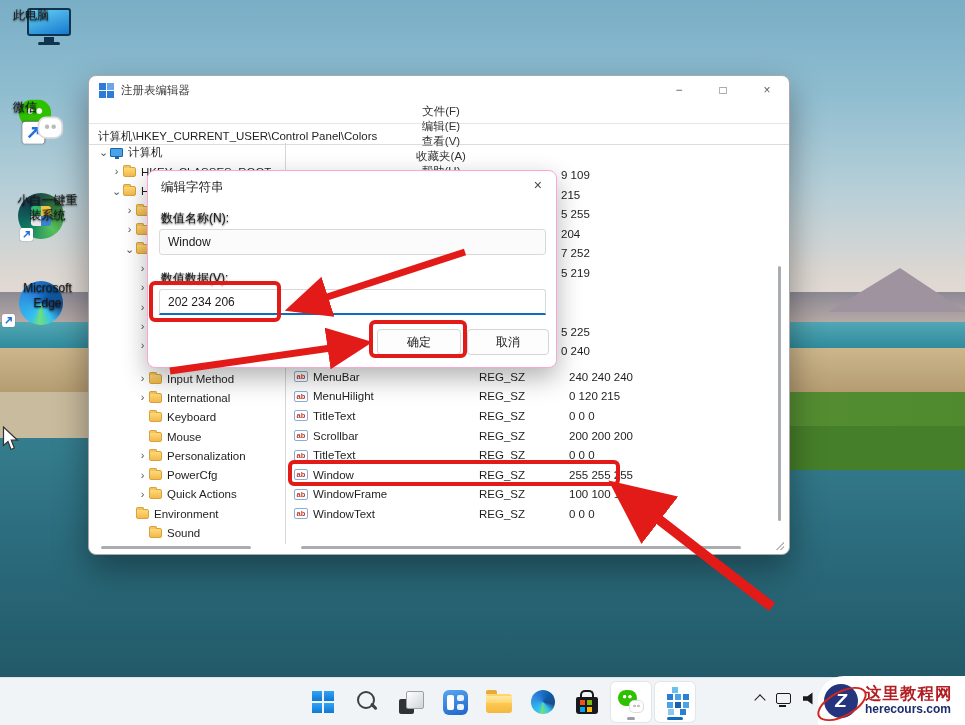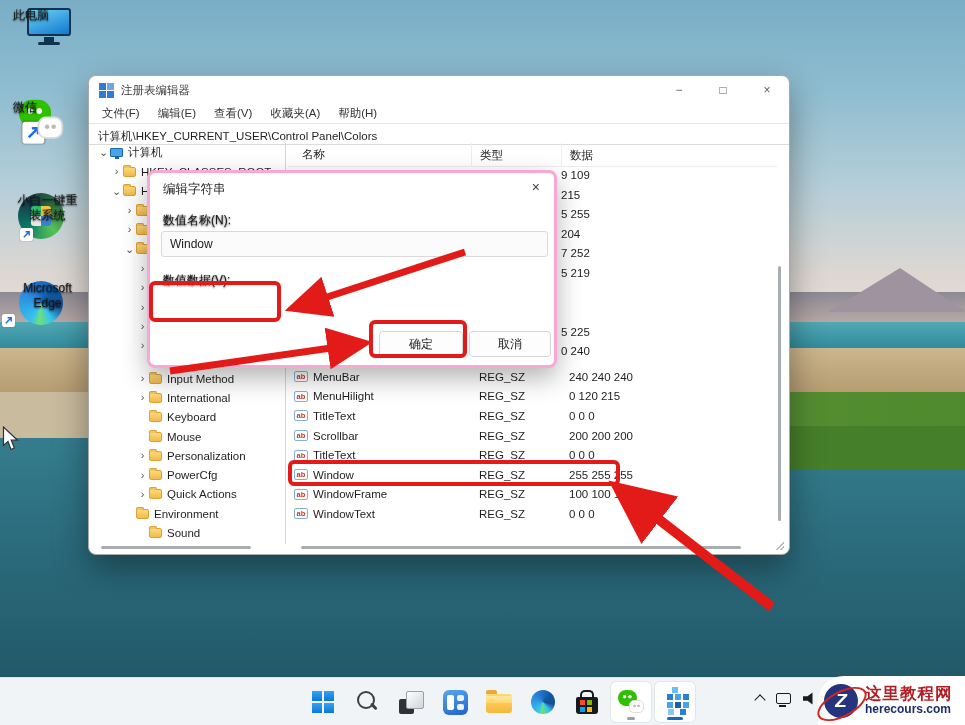--- a/index.html
+++ b/index.html
@@ -40,21 +40,21 @@
   
   #regwin{position:absolute;left:88px;top:75px;width:702px;height:480px;background:#fff;
     border:1px solid #a9a9a9;border-radius:8px;box-shadow:0 14px 34px rgba(0,0,0,.38);z-index:10;}
   .titlebar{height:28px;display:flex;align-items:center;padding-left:10px;}
   .appicon{width:15px;height:15px;display:grid;grid-template:repeat(2,1fr)/repeat(2,1fr);gap:1px;margin-right:7px;}
   .appicon i{background:#2f7cd6;}
   .appicon i:nth-child(2){background:#6aa7e8;}
   .wtitle{font-size:11.5px;color:#3b3b3b;}
   .wctrls{margin-left:auto;display:flex;height:100%;}
   .wctrl{width:44px;display:flex;align-items:center;justify-content:center;font-size:12px;color:#5f5f5f;}
-  .menubar{height:20px;display:flex;align-items:center;padding-left:4px;border-bottom:1px solid #e6e6e6;}
+  .menubar{height:20px;display:flex;align-items:center;padding-left:4px;border-bottom:1px solid #e6e6e6;flex-direction:column;}
   .menu-item{font-size:11.5px;color:#333;padding:0 9px;}
   .addrbar{height:21px;display:flex;align-items:flex-end;padding:0 9px;border-bottom:1px solid #dcdcdc;font-size:11.5px;color:#1f1f1f;}
   .splitter{position:absolute;left:196px;top:67px;bottom:10px;width:1px;background:#d6d6d6;}
 
   
   .treegrp{position:absolute;left:2px;width:193px;overflow:hidden;}
   #treeTop{top:67px;}
   #treeBottom{top:293px;}
   .trow{height:19.3px;display:flex;align-items:center;}
   .chev{width:13px;font-size:11px;color:#555;text-align:center;flex:none;line-height:1;}
@@ -79,21 +79,21 @@
   .ltype{position:absolute;left:191px;font-size:11.5px;color:#1f1f1f;}
   .ldata{position:absolute;left:281px;font-size:11.5px;color:#1f1f1f;white-space:nowrap;}
   .vthumb{position:absolute;left:689px;top:190px;width:3px;height:255px;background:#a9adb1;border-radius:2px;}
   .hthumb{position:absolute;top:470px;height:3px;background:#a9adb1;border-radius:2px;}
   .ht-tree{left:12px;width:150px;}
   .ht-list{left:212px;width:440px;}
   .grip{position:absolute;right:5px;top:466px;width:8px;height:8px;
     background:linear-gradient(135deg,transparent 50%,#b9b9b9 50%,#b9b9b9 60%,transparent 60%,transparent 75%,#b9b9b9 75%,#b9b9b9 85%,transparent 85%);}
 
   
-  #dlg{position:absolute;left:147px;top:170px;width:410px;height:198px;background:#fff;border:3px solid #f9a8d4;
+  #dlg{position:absolute;left:147px;top:170px;width:410px;height:198px;background:#fff;border:1px solid #f9a8d4;
     border-radius:8px;box-shadow:0 10px 26px rgba(0,0,0,.3);z-index:30;}
   .dtitle{position:absolute;left:13px;top:8px;font-size:12.5px;color:#1a1a1a;}
   .dclose{position:absolute;right:14px;top:6px;font-size:14px;color:#444;}
   .dlabel{position:absolute;left:13px;font-size:12px;color:#1a1a1a;}
   .dl-name{top:40px;}
   .dl-data{top:100px;}
   .dinput{position:absolute;left:11px;width:387px;height:26px;border:1px solid #d9d9d9;border-radius:3px;
     font-size:12px;color:#1a1a1a;display:flex;align-items:center;padding-left:8px;background:#fff;}
   .di-name{top:58px;background:#fbfbfb;}
   .di-data{top:118px;border-bottom:2px solid #0f6cbd;border-radius:3px 3px 0 0;}
@@ -330,25 +330,20 @@
           <span class="tlabel">Environment</span>
         </div>
         <div class="trow" style="padding-left: 45px;">
           <span class="chev"></span>
           <span class="fold"></span>
           <span class="tlabel">Sound</span>
         </div>
       </div>
     <div class="splitter"></div>
 
-    <div class="lheader" id="lheader">
-        <span class="lh lh-name">名称</span>
-        <span class="lh lh-type">类型</span>
-        <span class="lh lh-data">数据</span>
-      </div>
     <div id="frags">
         <span class="frag" style="top: 2px;">9 109</span>
         <span class="frag" style="top: 21.6px;">215</span>
         <span class="frag" style="top: 41.2px;">5 255</span>
         <span class="frag" style="top: 60.8px;">204</span>
         <span class="frag" style="top: 80.4px;">7 252</span>
         <span class="frag" style="top: 100px;">5 219</span>
         <span class="frag" style="top: 158.8px;">5 225</span>
         <span class="frag" style="top: 178.4px;">0 240</span>
       </div>
@@ -408,20 +403,21 @@
     <div class="hthumb ht-list"></div>
     <div class="grip"></div>
   </div>
 
   <div id="dlg">
     <span class="dtitle">编辑字符串</span>
     <span class="dclose">×</span>
     <span class="dlabel dl-name">数值名称(N):</span>
     <div class="dinput di-name">Window</div>
     <span class="dlabel dl-data">数值数据(V):</span>
+    <div class="dinput di-data">202 234 206</div>
     <div class="dbtn db-ok">确定</div>
     <div class="dbtn db-cancel">取消</div>
   </div>
 
   <div class="ann" style="left:149px;top:281px;width:132px;height:41px;"></div>
   <div class="ann" style="left:369px;top:320px;width:98px;height:38px;"></div>
   <div class="ann" style="left:288px;top:460px;width:332px;height:26px;"></div>
   <svg id="arrows" width="965" height="725" viewBox="0 0 965 725">
     <defs>
       <marker id="ah" orient="auto" markerWidth="7" markerHeight="6" refX="1.5" refY="3">

